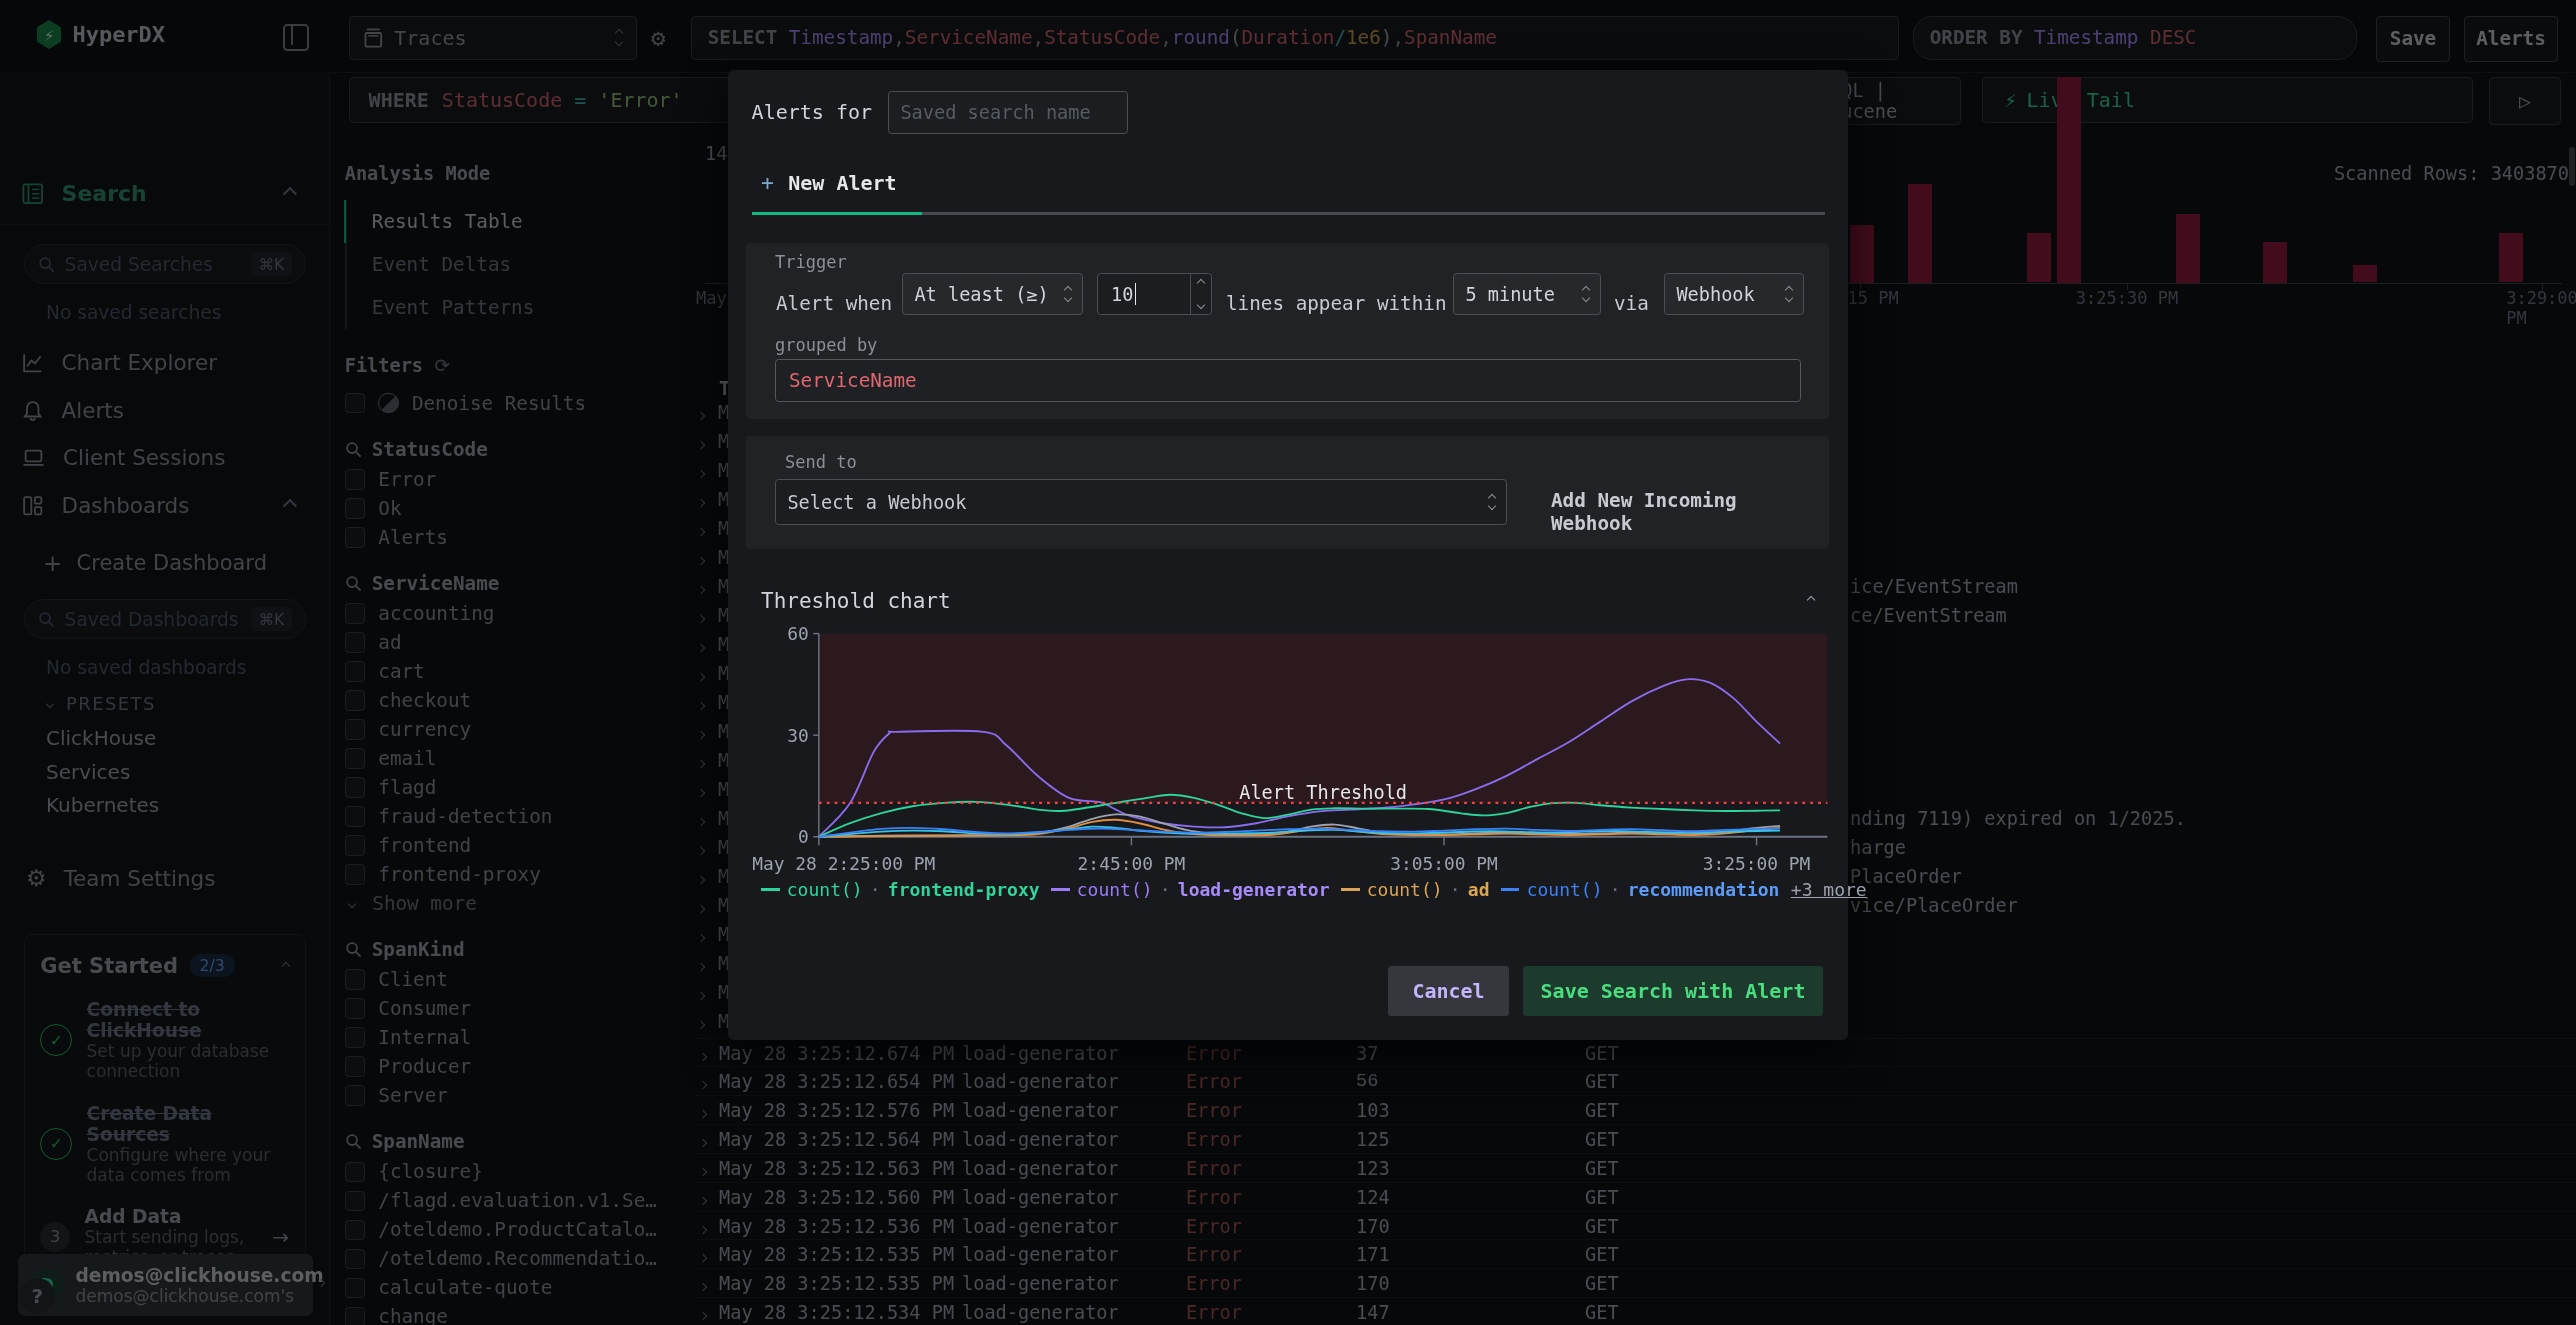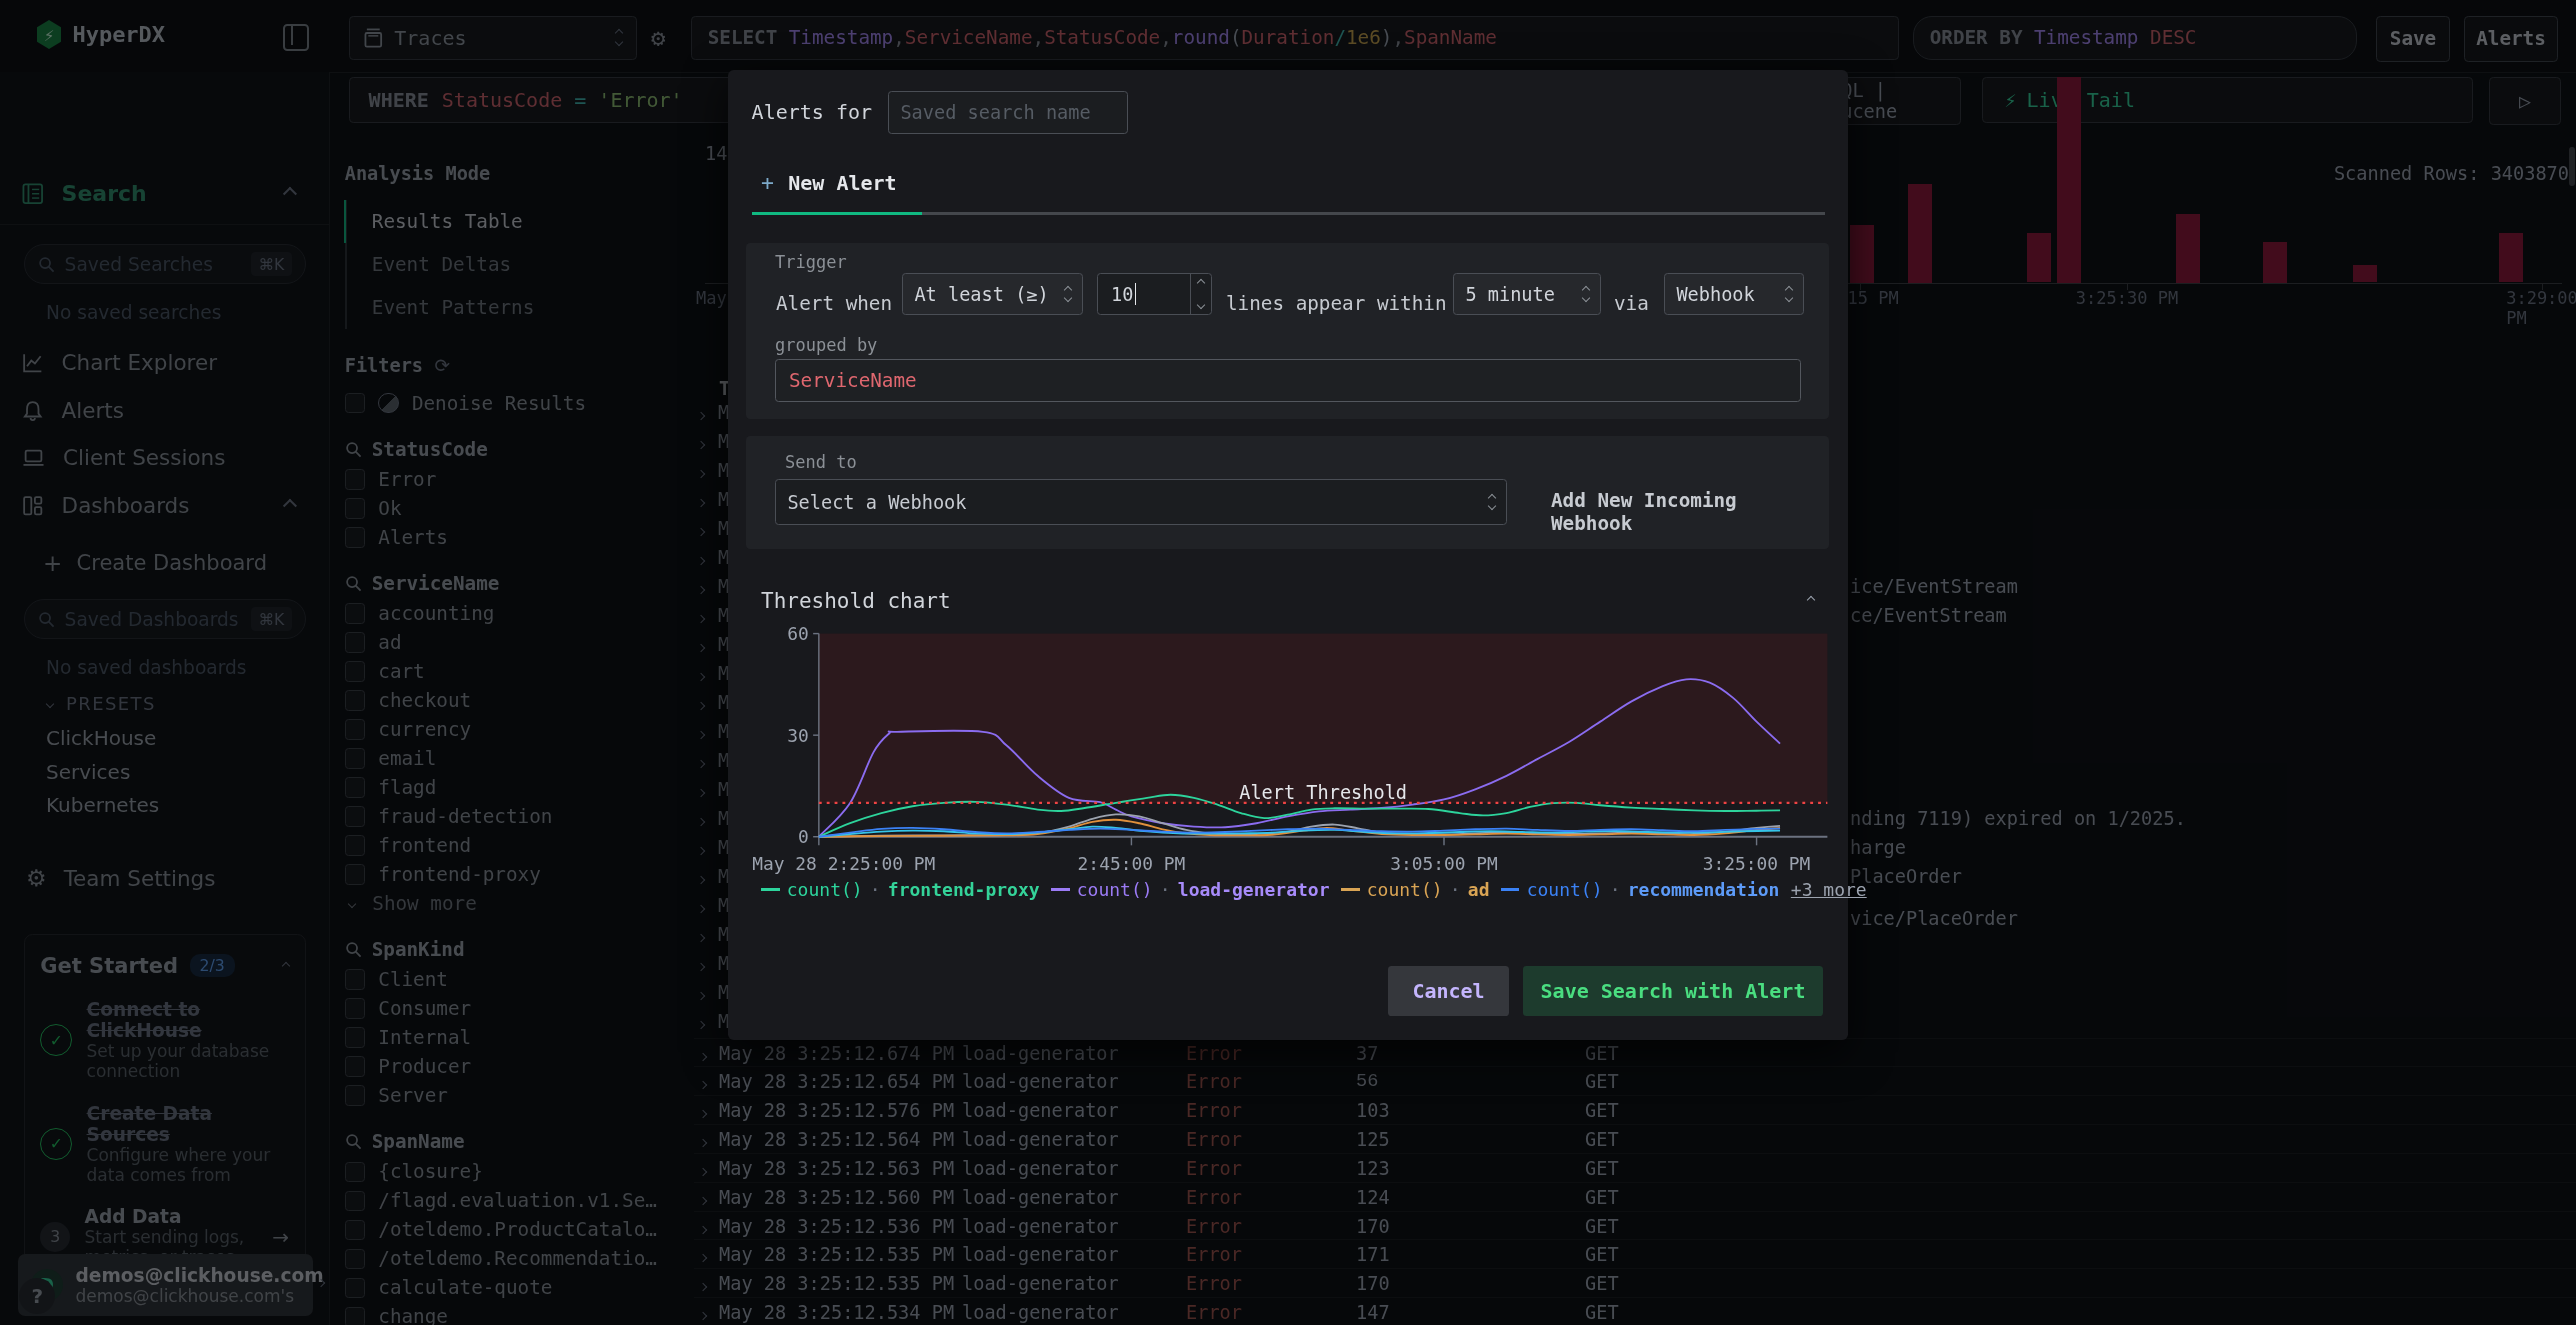--- a/index.html
+++ b/index.html
@@ -436,21 +436,21 @@
           <span style="position: absolute; left: 718px; top: 808px; font-size: 18.6px; color: rgb(156, 163, 175);">M</span>
           <span style="position: absolute; left: 1850px; top: 808px; font-size: 18.6px; color: rgb(156, 163, 175); white-space: pre;">nding 7119) expired on 1/2025.</span>
           <span style="position: absolute; left: 698px; top: 843px; color: rgb(107, 114, 128);"><i class="chev right sm"></i></span>
           <span style="position: absolute; left: 718px; top: 837px; font-size: 18.6px; color: rgb(156, 163, 175);">M</span>
           <span style="position: absolute; left: 1850px; top: 837px; font-size: 18.6px; color: rgb(156, 163, 175); white-space: pre;">harge</span>
           <span style="position: absolute; left: 698px; top: 872px; color: rgb(107, 114, 128);"><i class="chev right sm"></i></span>
           <span style="position: absolute; left: 718px; top: 866px; font-size: 18.6px; color: rgb(156, 163, 175);">M</span>
           <span style="position: absolute; left: 1850px; top: 866px; font-size: 18.6px; color: rgb(156, 163, 175); white-space: pre;">PlaceOrder</span>
           <span style="position: absolute; left: 698px; top: 901px; color: rgb(107, 114, 128);"><i class="chev right sm"></i></span>
           <span style="position: absolute; left: 718px; top: 895px; font-size: 18.6px; color: rgb(156, 163, 175);">M</span>
-          <span style="position: absolute; left: 1850px; top: 895px; font-size: 18.6px; color: rgb(156, 163, 175); white-space: pre; margin-top: 13px;">vice/PlaceOrder</span>
+          <span style="position: absolute; left: 1850px; top: 895px; font-size: 18.6px; color: rgb(156, 163, 175); white-space: pre;">vice/PlaceOrder</span>
           <span style="position: absolute; left: 698px; top: 930px; color: rgb(107, 114, 128);"><i class="chev right sm"></i></span>
           <span style="position: absolute; left: 718px; top: 924px; font-size: 18.6px; color: rgb(156, 163, 175);">M</span>
           <span style="position: absolute; left: 698px; top: 959px; color: rgb(107, 114, 128);"><i class="chev right sm"></i></span>
           <span style="position: absolute; left: 718px; top: 953px; font-size: 18.6px; color: rgb(156, 163, 175);">M</span>
           <span style="position: absolute; left: 698px; top: 988px; color: rgb(107, 114, 128);"><i class="chev right sm"></i></span>
           <span style="position: absolute; left: 718px; top: 982px; font-size: 18.6px; color: rgb(156, 163, 175);">M</span>
           <span style="position: absolute; left: 698px; top: 1017px; color: rgb(107, 114, 128);"><i class="chev right sm"></i></span>
           <span style="position: absolute; left: 718px; top: 1011px; font-size: 18.6px; color: rgb(156, 163, 175);">M</span>
         </div>
       <div id="bottom-rows">

